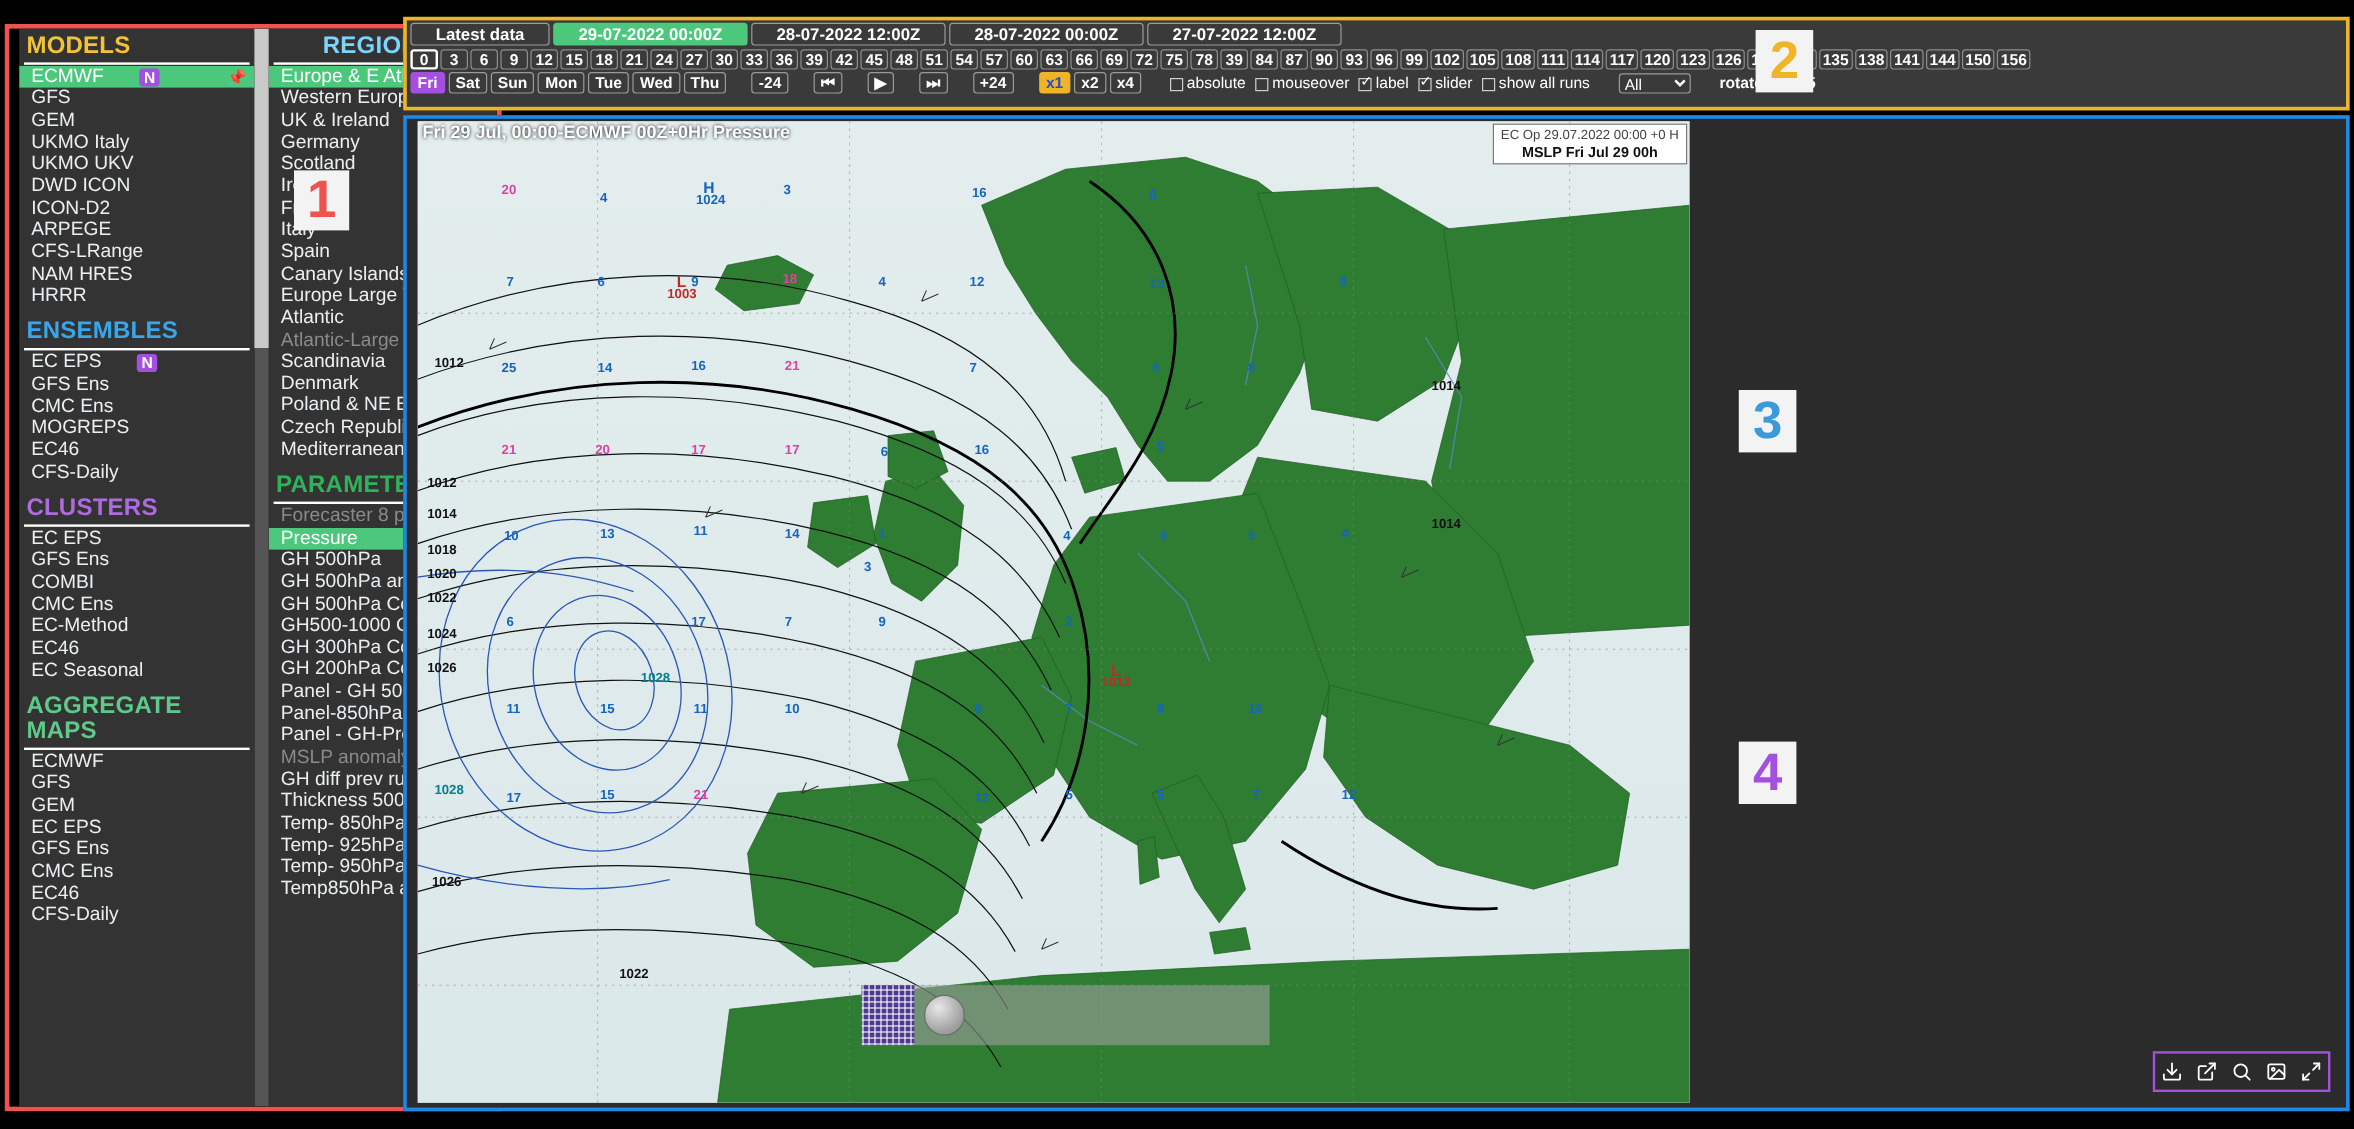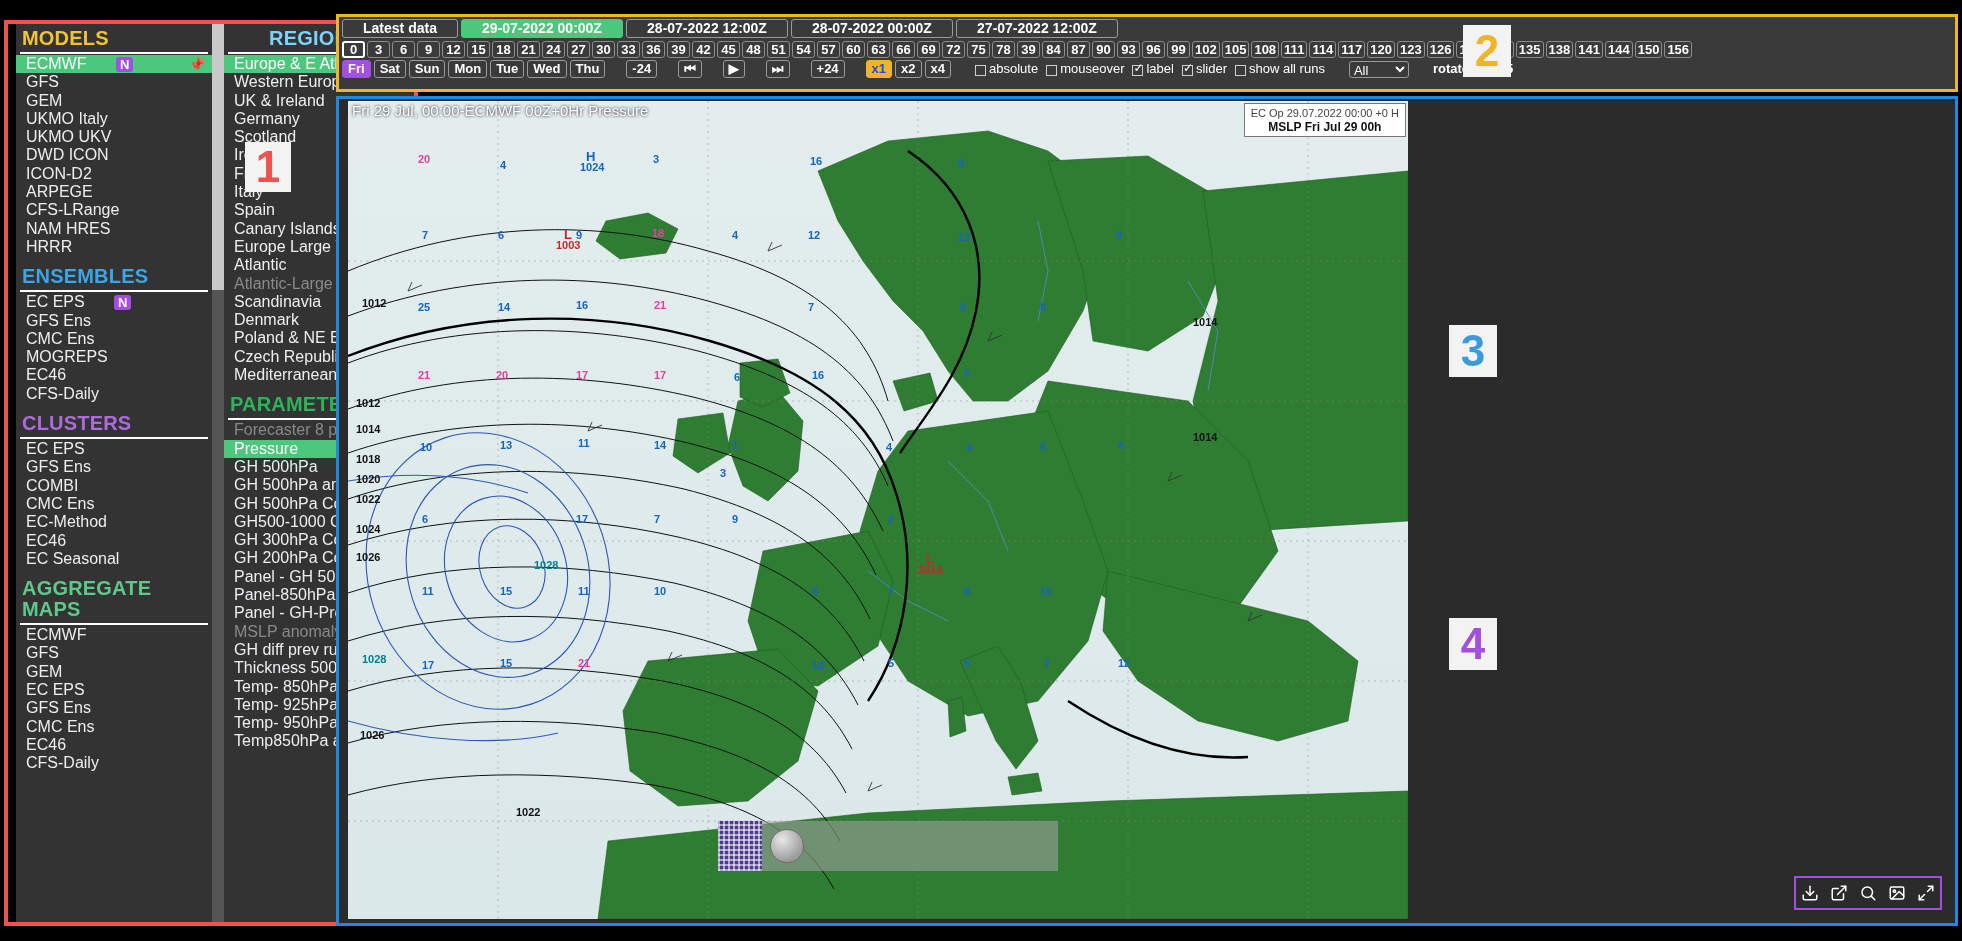--- a/index.html
+++ b/index.html
@@ -195,21 +195,21 @@
     background: #2b2b2b;
   }
   #map-canvas {
     position: absolute; left: 9px; top: 2px;
     width: 1060px; height: 818px;
     background: #dfe9e9;
     overflow: hidden;
   }
   #map-title {
     position: absolute; left: 4px; top: 1px;
-    color: #ffffff; font-size: 15px; font-weight: normal;
+    color: #ffffff; font-size: 15px; font-weight: bold;
     text-shadow: 0 0 3px #000;
     z-index: 8;
   }
   #mslp-box {
     position: absolute; right: 2px; top: 2px;
     background: #ffffff; border: 1px solid #777;
     color: #111; font-size: 12px; font-weight: bold;
     text-align: center;
     padding: 2px 6px; line-height: 14px;
     z-index: 9;

